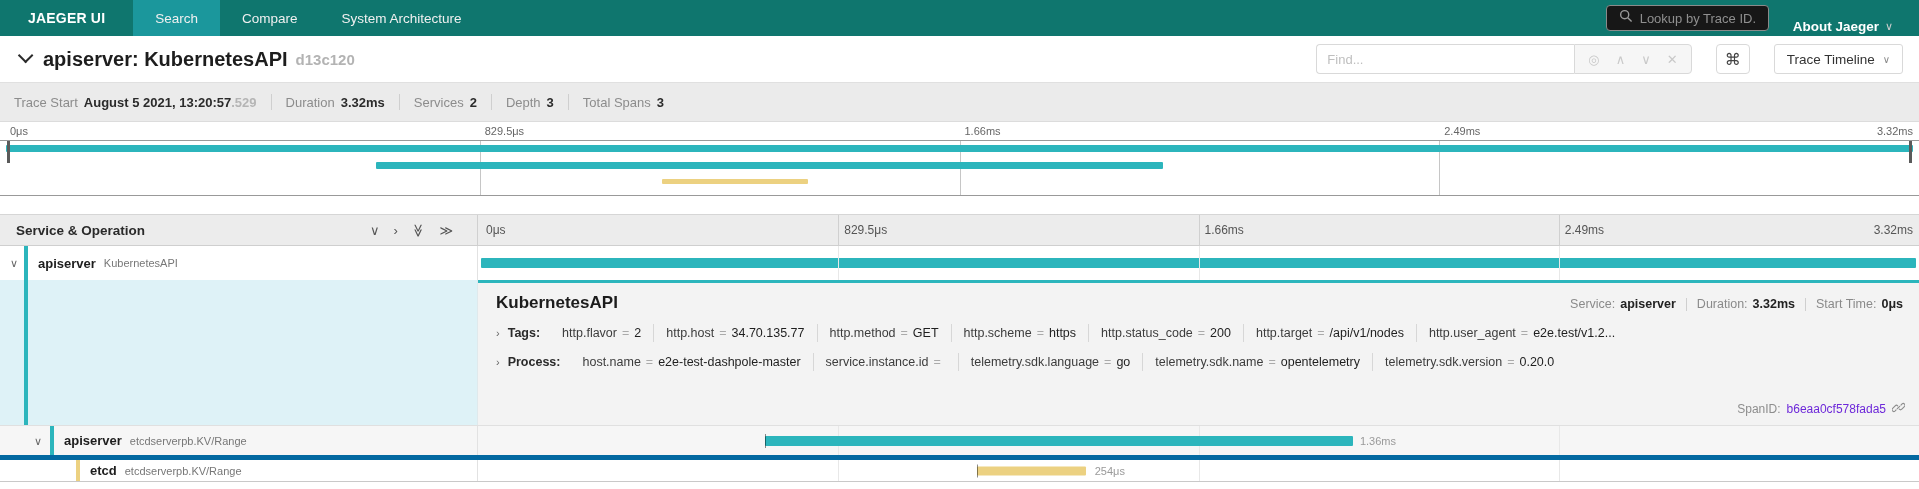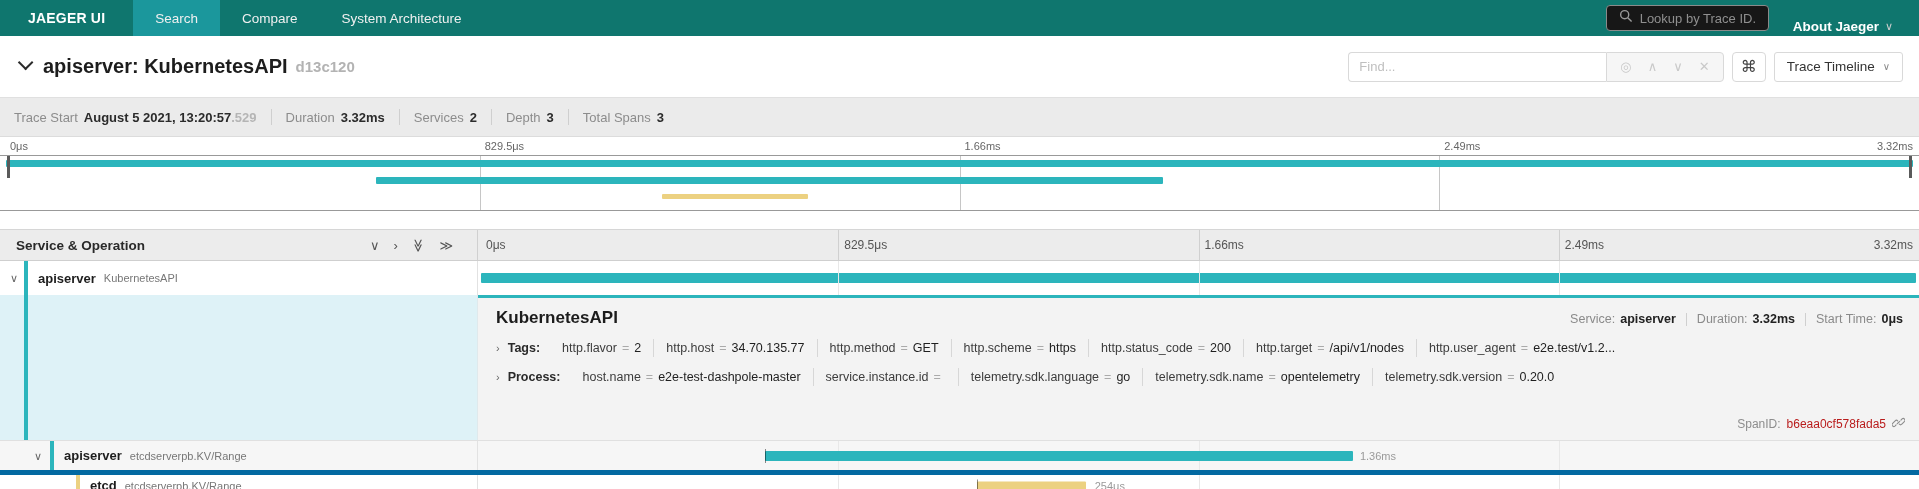--- a/index.html
+++ b/index.html
@@ -13,25 +13,25 @@
   .nav-item.active { background:#1b979c; }
   .nav-spacer { flex:1; }
   .nav-search { display:flex; align-items:center; gap:7px; background:#171717; border:1px solid #8a8a8a; border-radius:4px; margin:5px 14px 5px 0; padding:0 12px; width:163px; }
   .nav-search svg { flex:0 0 auto; }
   .nav-search input { background:transparent; border:none; outline:none; color:#ddd; font-size:13px; width:100%; font-family:"Liberation Sans", sans-serif; }
   .nav-search input::placeholder { color:#8f8f8f; }
   .nav-about { display:flex; align-items:center; gap:6px; padding:16px 26px 0 10px; font-size:13.5px; font-weight:bold; cursor:pointer; }
   .nav-about .chev { font-size:11px; color:#cfcfcf; font-weight:normal; }
 
   
-  .titlebar { height:61px; display:flex; align-items:center; padding:0 14px 0 14px; background:#fff; }
+  .titlebar { height:46px; display:flex; align-items:center; padding:0 14px 0 14px; background:#fff; }
   .big-chev { width:11px; height:11px; border-right:2.5px solid #2b2b2b; border-bottom:2.5px solid #2b2b2b; transform:rotate(45deg) translateY(-3px); margin:0 14px 4px 4px; }
   .trace-title { font-size:20px; font-weight:bold; color:#1d1d1d; }
   .trace-id { font-size:15px; color:#b3b3b3; font-weight:bold; margin-left:8px; }
-  .titlebar .right { margin-left:auto; display:flex; align-items:center; gap:8px;justify-content:center; }
+  .titlebar .right { margin-left:auto; display:flex; align-items:center; gap:24px;justify-content:center; }
   .find-group { display:flex; align-items:stretch; height:30px; }
   .find-input { width:258px; border:1px solid #d9d9d9; border-right:none; border-radius:4px 0 0 4px; padding:0 10px; font-size:13px; color:#444; outline:none; background:#fff; font-family:"Liberation Sans", sans-serif; }
   .find-input::placeholder { color:#bfbfbf; }
   .find-btns { display:flex; align-items:center; background:#f6f6f6; border:1px solid #d9d9d9; border-radius:0 4px 4px 0; padding:0 6px; gap:2px; }
   .find-btns .fbtn { color:#c9c9c9; font-size:13px; padding:0 7px; cursor:pointer; }
   .sq-btn { height:30px; min-width:34px; display:flex; align-items:center; justify-content:center; background:#fff; border:1px solid #d9d9d9; border-radius:4px; font-size:16px; color:#444; cursor:pointer; }
   .view-btn { height:30px; display:flex; align-items:center; gap:8px; background:#fff; border:1px solid #d9d9d9; border-radius:3px; padding:0 12px; font-size:13.5px; color:#333; cursor:pointer; margin-right:2px; }
   .view-btn .chev { font-size:10px; color:#888; }
 
   
@@ -94,21 +94,21 @@
   .kv-row { display:flex; align-items:center; margin-top:11px; font-size:12.5px; }
   .kv-chev { color:#666; font-size:11px; margin-right:8px; }
   .kv-title { font-weight:bold; color:#2a2a2a; margin-right:10px; }
   .pills { display:flex; align-items:center; flex-wrap:nowrap; overflow:hidden; }
   .pill { padding:2px 12px; border-right:1px solid #d7d7d7; white-space:nowrap; font-size:12.5px; }
   .pill:last-child { border-right:none; }
   .pill .k { color:#3c3c3c; }
   .pill .eq { color:#aaa; margin:0 5px; }
   .pill .v { color:#1f1f1f; }
   .spanid-row { position:absolute; right:14px; bottom:8px; font-size:12px; color:#8d8d8d; display:flex; align-items:center; gap:6px; }
-  .spanid-val { color:#b91c1c;text-align:right; }
+  .spanid-val { color:#6d28d9;text-align:right; }
 </style>
 </head>
 <body>
 
 <div class="nav">
   <div class="nav-brand">JAEGER UI</div>
   <div class="nav-item active">Search</div>
   <div class="nav-item">Compare</div>
   <div class="nav-item">System Architecture</div>
   <div class="nav-spacer"></div>

